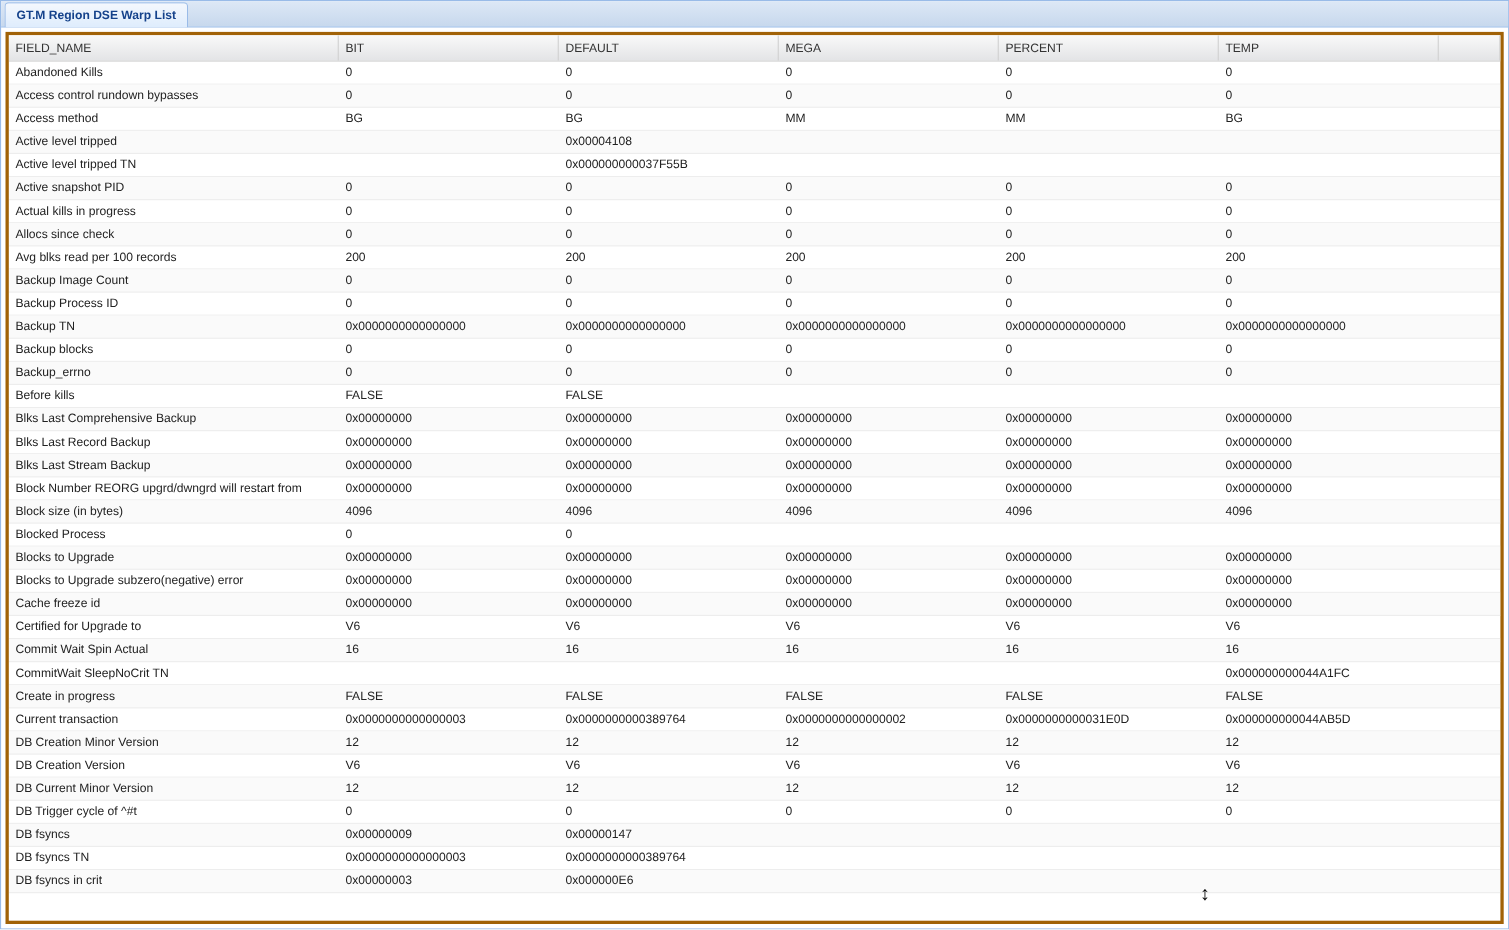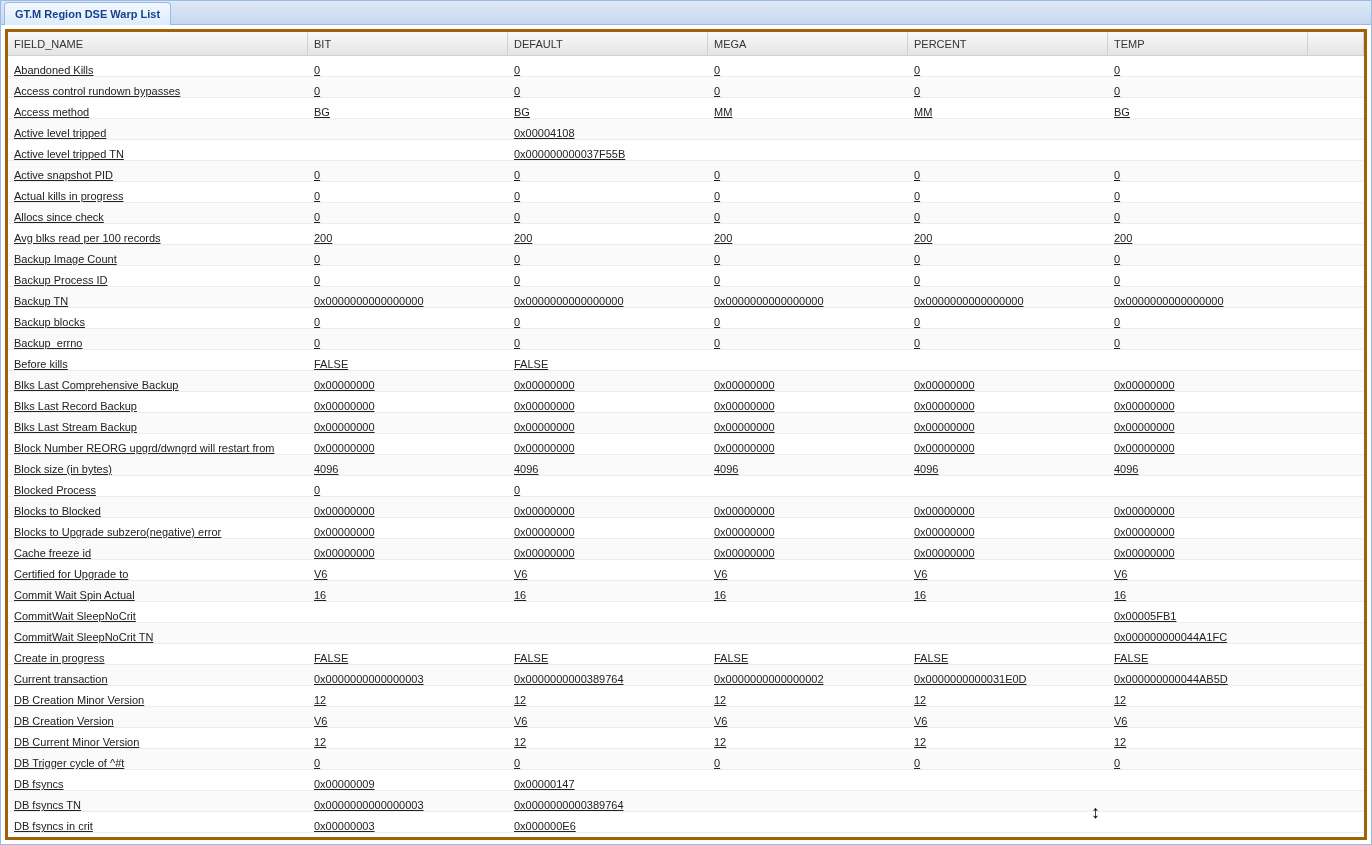--- a/index.html
+++ b/index.html
@@ -69,22 +69,21 @@
   }
   .grid-body {
     flex: 1;
     overflow-y: scroll;
     overflow-x: hidden;
   }
   .grid-row {
     display: flex;
     height: 21px;
     border-bottom: 1px solid #EDEDED;
-    align-items: flex-end;
-    text-decoration: underline;
+    align-items: center;
   }
   .grid-row:nth-child(even) { background: #FAFAFA; }
   .grid-row .cell {
     padding-left: 6px;
     overflow: hidden; white-space: nowrap;
     font-size: 11px;
   }
   .col0 { width: 300px; flex-shrink:0; }
   .col1 { width: 200px; flex-shrink:0; }
   .col2 { width: 200px; flex-shrink:0; }
@@ -332,21 +331,21 @@
           <div class="grid-row">
             <div class="cell col0">Blocked Process</div>
             <div class="cell col1">0</div>
             <div class="cell col2">0</div>
             <div class="cell col3"></div>
             <div class="cell col4"></div>
             <div class="cell col5"></div>
             <div class="cell col6"></div>
           </div>
           <div class="grid-row">
-            <div class="cell col0">Blocks to Blocked</div>
+            <div class="cell col0">Blocks to Upgrade</div>
             <div class="cell col1">0x00000000</div>
             <div class="cell col2">0x00000000</div>
             <div class="cell col3">0x00000000</div>
             <div class="cell col4">0x00000000</div>
             <div class="cell col5">0x00000000</div>
             <div class="cell col6"></div>
           </div>
           <div class="grid-row">
             <div class="cell col0">Blocks to Upgrade subzero(negative) error</div>
             <div class="cell col1">0x00000000</div>
@@ -377,29 +376,20 @@
           <div class="grid-row">
             <div class="cell col0">Commit Wait Spin Actual</div>
             <div class="cell col1">16</div>
             <div class="cell col2">16</div>
             <div class="cell col3">16</div>
             <div class="cell col4">16</div>
             <div class="cell col5">16</div>
             <div class="cell col6"></div>
           </div>
           <div class="grid-row">
-            <div class="cell col0">CommitWait SleepNoCrit</div>
-            <div class="cell col1"></div>
-            <div class="cell col2"></div>
-            <div class="cell col3"></div>
-            <div class="cell col4"></div>
-            <div class="cell col5">0x00005FB1</div>
-            <div class="cell col6"></div>
-          </div>
-          <div class="grid-row">
             <div class="cell col0">CommitWait SleepNoCrit TN</div>
             <div class="cell col1"></div>
             <div class="cell col2"></div>
             <div class="cell col3"></div>
             <div class="cell col4"></div>
             <div class="cell col5">0x000000000044A1FC</div>
             <div class="cell col6"></div>
           </div>
           <div class="grid-row">
             <div class="cell col0">Create in progress</div>

